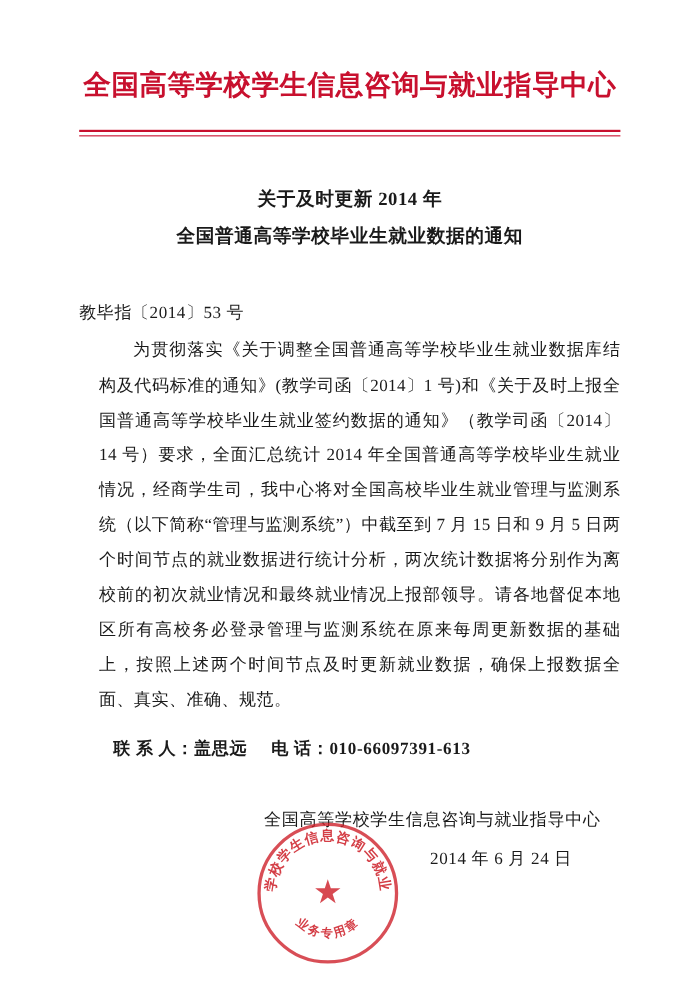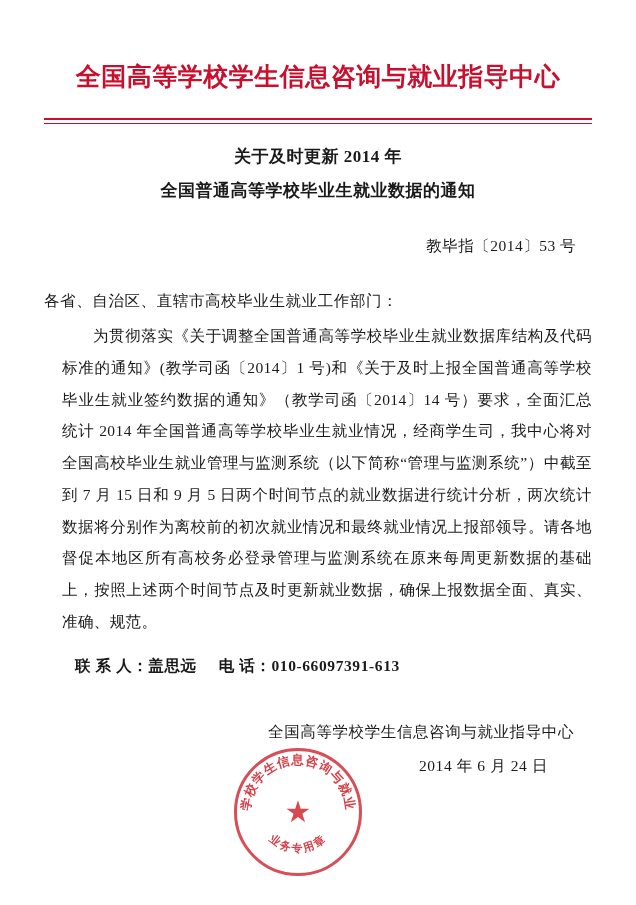--- a/index.html
+++ b/index.html
@@ -12,21 +12,21 @@
     background: #ffffff;
     font-family: "Liberation Serif", "DejaVu Serif", serif;
     color: #1a1a1a;
     overflow: hidden;
   }
   .page {
     position: relative;
     width: 636px;
     height: 685px;
     box-sizing: border-box;
-    padding: 0 44px;
+    padding: 0 72px;
   }
   
   .letterhead {
     padding-top: 62px;
     text-align: center;
   }
   .letterhead-title {
     color: #c8102e;
     font-family: "DejaVu Serif", "Liberation Serif", serif;
     font-weight: bold;
@@ -39,34 +39,34 @@
     margin-top: 26px;
     height: 2px;
     background: #c8102e;
   }
   .letterhead-rule.thin {
     margin-top: 3px;
     height: 1px;
   }
   
   .doc-title {
-    margin-top: 16px;
+    margin-top: 40px;
     text-align: center;
     font-weight: bold;
     font-size: 17px;
     line-height: 2.0;
     letter-spacing: 0.5px;
   }
   .doc-title div {
     white-space: nowrap;
   }
   
   .doc-number {
-    margin-top: 28px;
-    text-align: right;
+    margin-top: 42px;
+    text-align: left;
     padding-right: 16px;
     font-size: 15.5px;
     letter-spacing: 0.5px;
   }
   
   .salutation {
     margin-top: 34px;
     font-size: 15.5px;
     letter-spacing: 0.6px;
   }
@@ -162,21 +162,20 @@
     <div class="letterhead-rule thin"></div>
   </div>
 
   <div class="doc-title">
     <div>关于及时更新 2014 年</div>
     <div>全国普通高等学校毕业生就业数据的通知</div>
   </div>
 
   <div class="doc-number">教毕指〔2014〕53 号</div>
 
-  <div class="salutation">各省、自治区、直辖市高校毕业生就业工作部门：</div>
 
   <div class="body-text">为贯彻落实《关于调整全国普通高等学校毕业生就业数据库结构及代码标准的通知》(教学司函〔2014〕1 号)和《关于及时上报全国普通高等学校毕业生就业签约数据的通知》（教学司函〔2014〕14 号）要求，全面汇总统计 2014 年全国普通高等学校毕业生就业情况，经商学生司，我中心将对全国高校毕业生就业管理与监测系统（以下简称“管理与监测系统”）中截至到 7 月 15 日和 9 月 5 日两个时间节点的就业数据进行统计分析，两次统计数据将分别作为离校前的初次就业情况和最终就业情况上报部领导。请各地督促本地区所有高校务必登录管理与监测系统在原来每周更新数据的基础上，按照上述两个时间节点及时更新就业数据，确保上报数据全面、真实、准确、规范。</div>
 
   <div class="contact-line">
     <span>联 系 人：</span><span>盖思远</span><span class="contact-gap"></span><span>电 话：</span><span>010-66097391-613</span>
   </div>
 
   <div class="signature">
     <div>全国高等学校学生信息咨询与就业指导中心</div>
     <div class="sig-date">2014 年 6 月 24 日</div>

